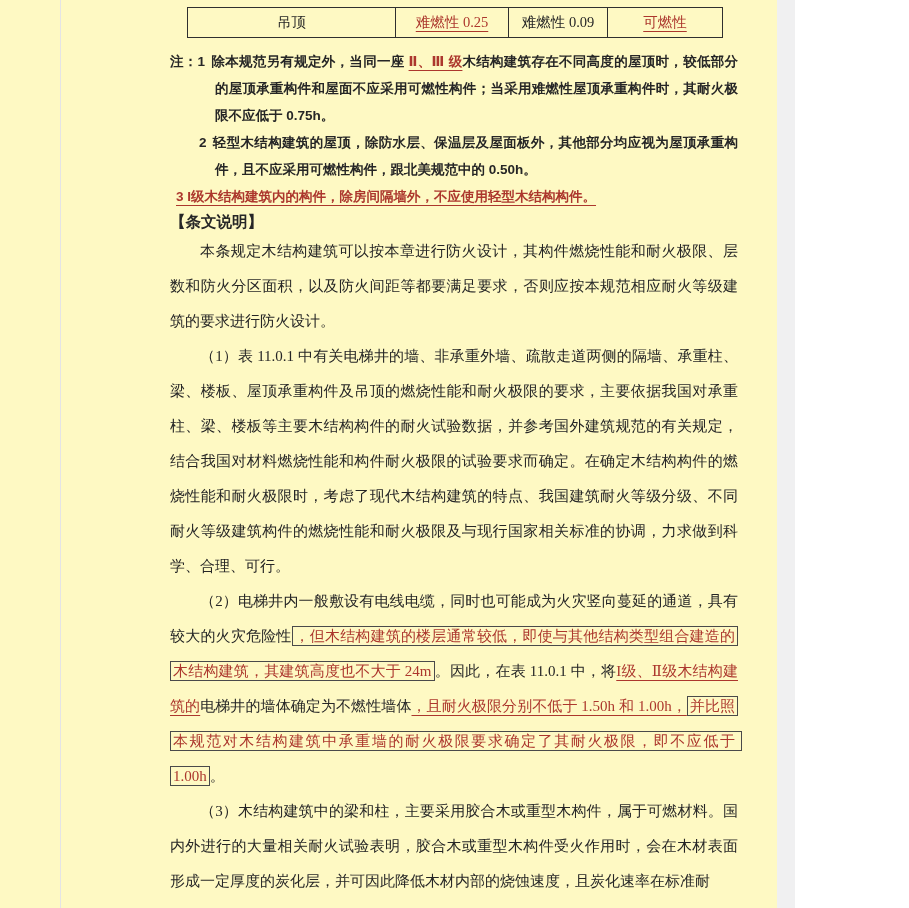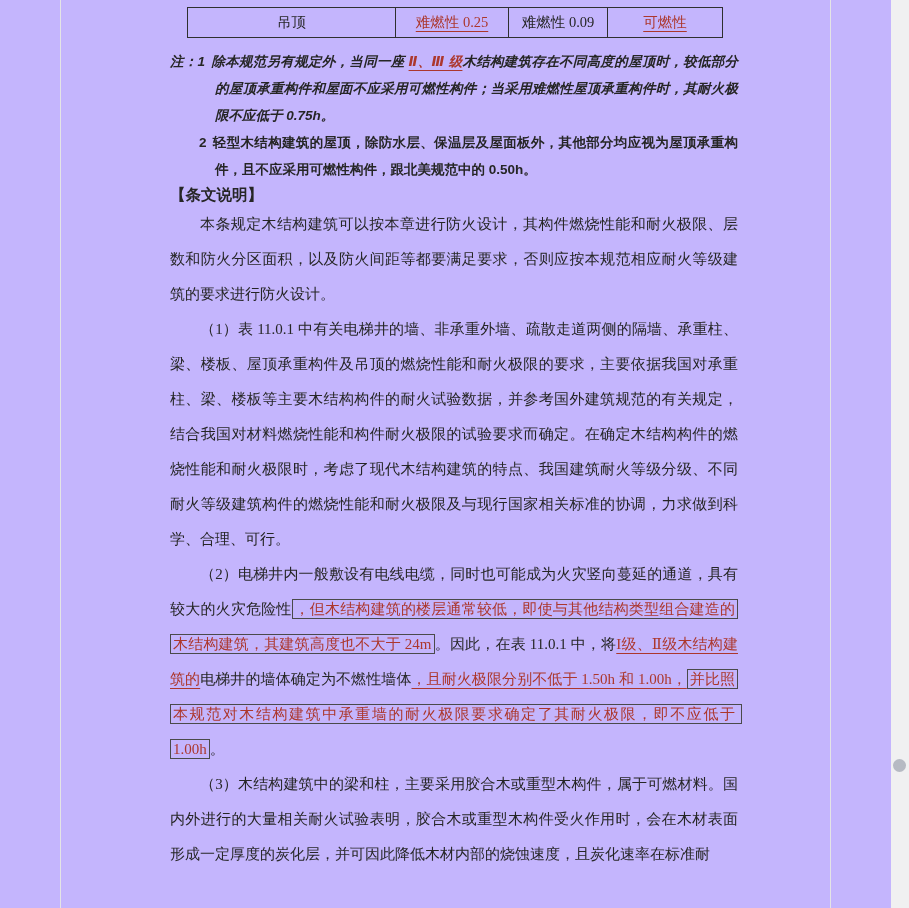--- a/index.html
+++ b/index.html
@@ -1,36 +1,36 @@
 <!DOCTYPE html>
 <html style="--text: #262626; --red: #ac372d; --box_border: #4a4a4a; --table_border: #2f2f2f; --page_edge: #e4e4e6; --track: #f0f0f1; --thumb: #b6bac3;"><head>
 <meta charset="utf-8">
 <style>
   :root{
     --text:#262626; --red:#ac372d; --box_border:#4a4a4a; --table_border:#2f2f2f;
     --page_edge:#e4e4e6; --track:#f0f0f1; --thumb:#b6bac3;
   }
   *{margin:0;padding:0;box-sizing:border-box;}
   body{background:#fff;font-family:"Liberation Serif","DejaVu Serif",serif;}
-  .viewport{position:relative;width:909px;height:908px;background:#c4b5fd;overflow:hidden;}
+  .viewport{position:relative;width:795px;height:908px;background:#fef9c3;overflow:hidden;}
   .page-edge{position:absolute;top:0;bottom:0;width:1px;background:var(--page_edge);}
   .page-edge.left{left:60px;}
   .page-edge.right{left:830px;}
   .scroll-track{position:absolute;top:0;right:0;width:18px;height:908px;background:var(--track);}
   .scroll-thumb{position:absolute;left:893px;top:759px;width:13px;height:13px;border-radius:50%;background:var(--thumb);}
   .content{position:absolute;left:170px;top:7px;width:568px;color:var(--text);}
 
   table.spec{border-collapse:collapse;margin-left:17px;width:535px;table-layout:fixed;}
   table.spec td{border:1.5px solid var(--table_border);height:30px;text-align:center;
     font-size:14.5px;font-family:"Liberation Serif","DejaVu Serif",serif;}
 
   .notes{margin-top:10px;font-family:"Liberation Sans","DejaVu Sans",sans-serif;
     font-size:13.5px;font-weight:600;line-height:27px;text-align:justify;}
   .note{padding-left:45px;}
-  .note.n1{text-indent:-45px;font-style:italic;}
+  .note.n1{text-indent:-45px;}
   .note.n2{text-indent:-16px;}
   .note.n3{text-indent:-39px;}
   .note-num{margin-right:6px;}
 
   .section-header{font-family:"Liberation Sans","DejaVu Sans",sans-serif;
     font-size:15.5px;font-weight:700;line-height:24px;}
 
   .body-par{font-size:15px;line-height:35px;text-align:justify;text-indent:2em;}
 
   .seg{white-space:pre-wrap;}
@@ -65,20 +65,23 @@
     </tbody>
       </table>
 
     <div class="notes">
       <div class="note n1">
         <span class="note-label">注：</span><span class="note-num">1</span><span><span class="seg s-black">除本规范另有规定外，当同一座 </span><span class="seg s-red-u">Ⅱ、Ⅲ 级</span><span class="seg s-black">木结构建筑存在不同高度的屋顶时，较低部分的屋顶承重构件和屋面不应采用可燃性构件；当采用难燃性屋顶承重构件时，其耐火极限不应低于 0.75h。</span></span>
       </div>
       <div class="note n2">
         <span class="note-num">2</span><span><span class="seg s-black">轻型木结构建筑的屋顶，除防水层、保温层及屋面板外，其他部分均应视为屋顶承重构件，且不应采用可燃性构件，跟北美规范中的 0.50h。</span></span>
       </div>
+      <div class="note n3">
+        <span><span class="seg s-red-u">3 I级木结构建筑内的构件，除房间隔墙外，不应使用轻型木结构构件。</span></span>
+      </div>
     </div>
 
     <div class="section-header">【条文说明】</div>
 
     <p class="body-par"><span class="seg s-black">本条规定木结构建筑可以按本章进行防火设计，其构件燃烧性能和耐火极限、层数和防火分区面积，以及防火间距等都要满足要求，否则应按本规范相应耐火等级建筑的要求进行防火设计。</span></p>
     <p class="body-par"><span class="seg s-black">（1）表 11.0.1 中有关电梯井的墙、非承重外墙、疏散走道两侧的隔墙、承重柱、梁、楼板、屋顶承重构件及吊顶的燃烧性能和耐火极限的要求，主要依据我国对承重柱、梁、楼板等主要木结构构件的耐火试验数据，并参考国外建筑规范的有关规定，结合我国对材料燃烧性能和构件耐火极限的试验要求而确定。在确定木结构构件的燃烧性能和耐火极限时，考虑了现代木结构建筑的特点、我国建筑耐火等级分级、不同耐火等级建筑构件的燃烧性能和耐火极限及与现行国家相关标准的协调，力求做到科学、合理、可行。</span></p>
     <p class="body-par"><span class="seg s-black">（2）电梯井内一般敷设有电线电缆，同时也可能成为火灾竖向蔓延的通道，具有较大的火灾危险性</span><span class="seg s-red-box">，但木结构建筑的楼层通常较低，即使与其他结构类型组合建造的木结构建筑，其建筑高度也不大于 24m</span><span class="seg s-black">。因此，在表 11.0.1 中，将</span><span class="seg s-red-u">I级、Ⅱ级木结构建筑的</span><span class="seg s-black">电梯井的墙体确定为不燃性墙体</span><span class="seg s-red-u">，且耐火极限分别不低于 1.50h 和 1.00h，</span><span class="seg s-red-box">并比照本规范对木结构建筑中承重墙的耐火极限要求确定了其耐火极限，即不应低于 1.00h</span><span class="seg s-black">。</span></p>
     <p class="body-par"><span class="seg s-black">（3）木结构建筑中的梁和柱，主要采用胶合木或重型木构件，属于可燃材料。国内外进行的大量相关耐火试验表明，胶合木或重型木构件受火作用时，会在木材表面形成一定厚度的炭化层，并可因此降低木材内部的烧蚀速度，且炭化速率在标准耐</span></p>
   </div>
 

